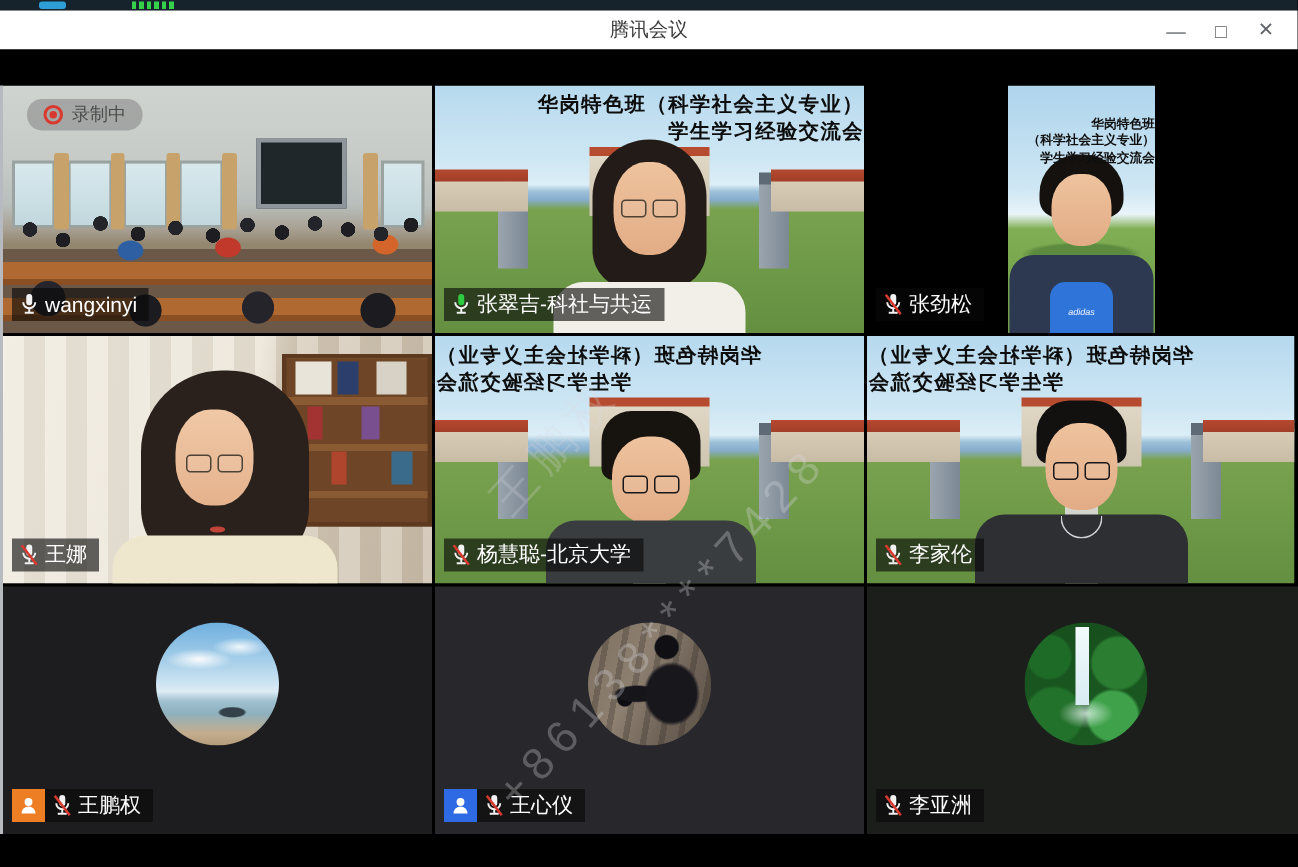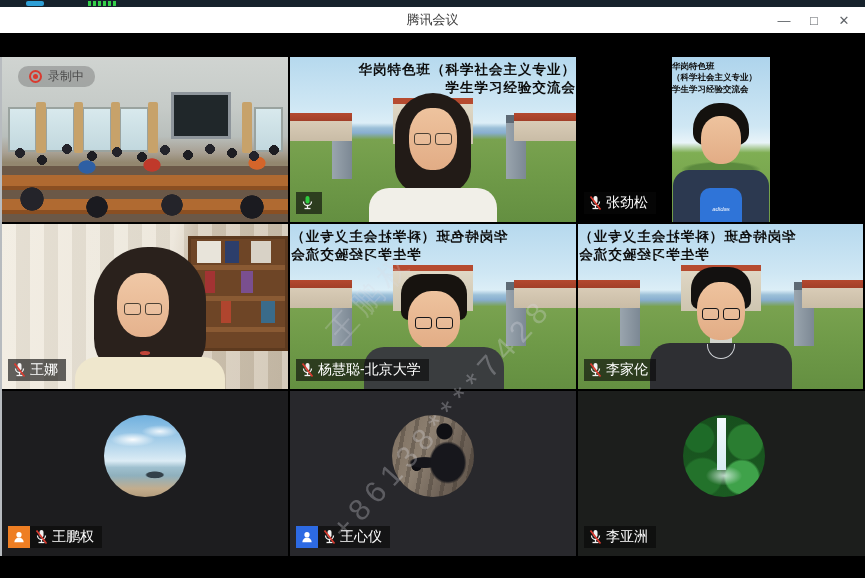--- a/index.html
+++ b/index.html
@@ -40,21 +40,21 @@
   
   .rec-badge{position:absolute;top:9px;left:16px;display:flex;align-items:center;gap:6px;
     background:rgba(90,90,90,.35);border-radius:10px;padding:2px 11px;color:#4c4c4c;
     font-size:12px;z-index:6;}
   .rec-dot{width:9px;height:9px;border:2px solid #d93a2f;border-radius:50%;position:relative;}
   .rec-dot::after{content:"";position:absolute;inset:2px;background:#d93a2f;border-radius:50%;}
   
   .banner{position:absolute;top:4px;left:0;right:0;text-align:right;font-weight:bold;
     color:#0d0d0d;font-size:13.5px;line-height:1.32;letter-spacing:1px;z-index:4;}
   .banner.mirror{transform:scaleX(-1);}
-  .banner-small{position:absolute;top:4px;left:0;right:0;text-align:left;font-weight:bold;
+  .banner-small{position:absolute;top:20px;left:0;right:0;text-align:right;font-weight:bold;
     color:#101010;font-size:8.5px;line-height:1.35;z-index:4;}
   
   .classroom{position:absolute;inset:0;
     background:linear-gradient(#d0d4d1 0%,#c6cbc8 30%,#b9bfbc 48%,#a8a093 58%,#93876f 64%);}
   .cl-win{position:absolute;top:30%;height:25%;width:9%;
     background:linear-gradient(#d8e9ed,#c2d8de);border:2px solid #9aa39f;}
   .cl-cur{position:absolute;top:27%;height:31%;width:3.4%;background:#c7a26a;border-radius:2px;}
   .cl-board{position:absolute;left:59%;top:21%;width:19%;height:25%;
     background:#20272a;border:3px solid #8e959b;}
   .cl-desks{position:absolute;left:0;right:0;top:66%;bottom:0;
@@ -235,20 +235,32 @@
       <div class="cl-cur" style="left:51%"></div>
       <div class="cl-cur" style="left:84%"></div>
       <div class="cl-board"></div>
       <div class="cl-desks"></div>
       <div class="cl-people"></div>
     </div>
     <div class="rec-badge">
       <span class="rec-dot"></span>
       <span>录制中</span>
     </div>
+    <div class="name-label">
+      <span class="label-core">
+        <svg class="mic mic-on" viewBox="0 0 24 32">
+          <rect class="body" x="8" y="2" width="8" height="15" rx="4"></rect>
+            <path class="arc" d="M4 13 a8 8 0 0 0 16 0"></path>
+          <line class="arc" x1="12" y1="21" x2="12" y2="26"></line>
+            <line class="arc" x1="6" y1="27" x2="18" y2="27"></line>
+          <line class="slash" x1="2" y1="3" x2="22" y2="29"></line>
+          </svg>
+        <span>wangxinyi</span>
+      </span>
+    </div>
   </div>
 
   <div class="tile t1">
     <div class="campus">
       <div class="campus-art"></div>
     </div>
     <div class="banner">
       <span style="display:block">华岗特色班（科学社会主义专业）</span>
       <span style="display:block">学生学习经验交流会</span>
     </div>
@@ -263,20 +275,21 @@
     </div>
     <div class="name-label">
       <span class="label-core">
         <svg class="mic mic-speaking" viewBox="0 0 24 32">
           <rect class="body" x="8" y="2" width="8" height="15" rx="4"></rect>
             <path class="arc" d="M4 13 a8 8 0 0 0 16 0"></path>
           <line class="arc" x1="12" y1="21" x2="12" y2="26"></line>
             <line class="arc" x1="6" y1="27" x2="18" y2="27"></line>
           <line class="slash" x1="2" y1="3" x2="22" y2="29"></line>
           </svg>
+        <span>张翠吉-科社与共运</span>
       </span>
     </div>
   </div>
 
   <div class="tile t2">
     <div class="portrait">
       <div class="mini-campus"></div>
       <div class="banner-small">
         <span style="display:block">华岗特色班</span>
         <span style="display:block">（科学社会主义专业）</span>

